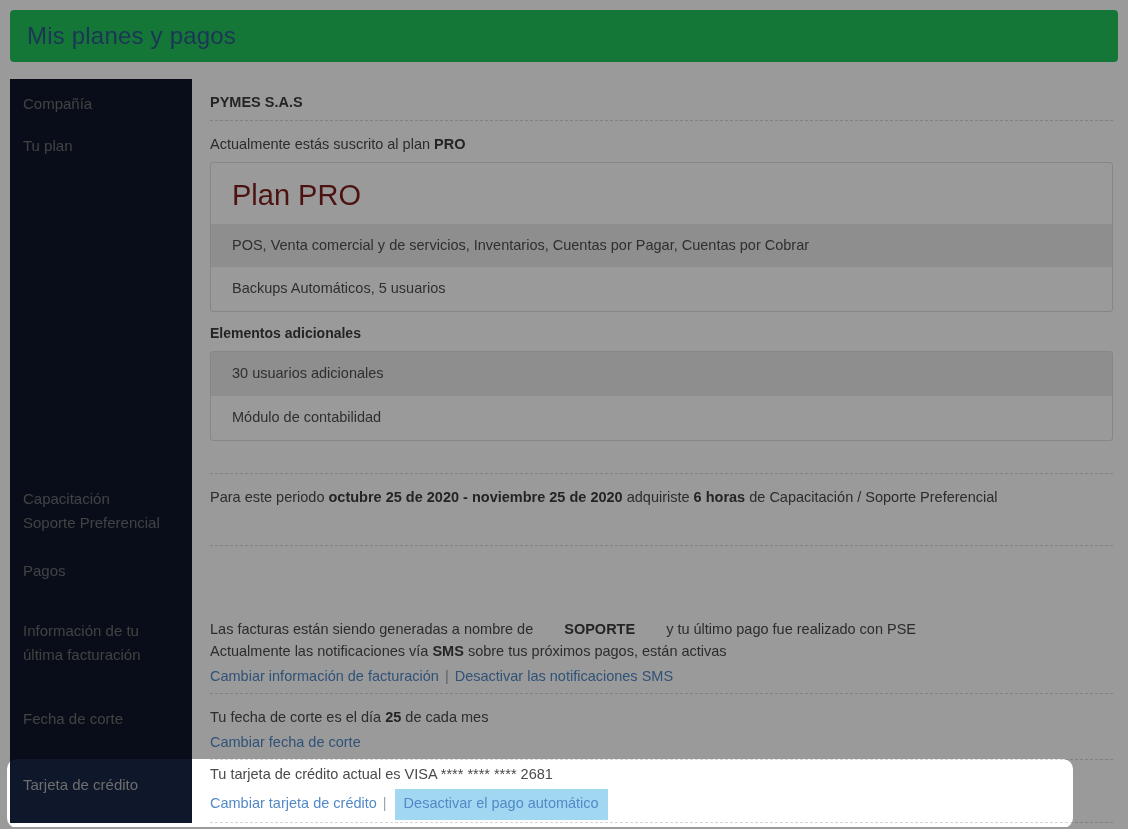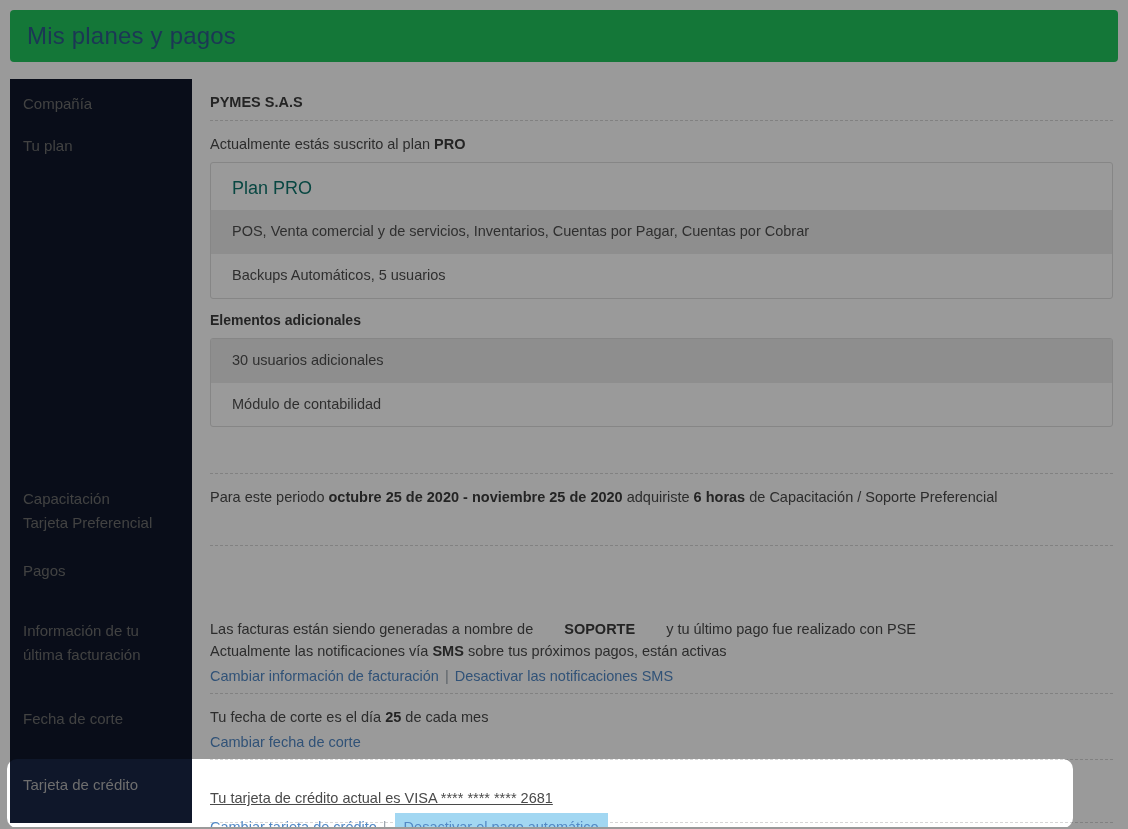--- a/index.html
+++ b/index.html
@@ -34,28 +34,28 @@
   b { font-weight:bold; color:#3d3d3d; }
 
   
   .s-company  { height:42px; }
   .s-plan     { height:353px; }
   .s-training { height:72px; }
   .s-payments { height:60px; }
   .s-billing  { height:88px; }
   .s-cutoff   { height:66px; }
   .s-card     { height:63px; }
-  .s-card .content-cell { padding-top:28px;text-decoration:underline; }
+  .s-card .content-cell { padding-top:4px; }
 
   
   .intro-line { margin-bottom:6px; }
   .plan-box, .addons-box {
     border:1px solid #dedede; border-radius:3px; background:#fff; overflow:hidden;
   }
-  .plan-name { padding:15px 21px 11px; font-size:18px; line-height:1.2; color:#0f766e; }
+  .plan-name { padding:15px 21px 11px; font-size:29px; line-height:1.2; color:#7f1d1d; }
   .feature-list, .addon-list { list-style:none; }
   .feature-list li, .addon-list li { padding:11px 21px; font-size:14.5px; color:#4f4f4f; }
   .feature-list li:nth-child(odd), .addon-list li:nth-child(odd) { background:#ebebeb; }
   .addons-title { margin:11px 0 7px; font-size:14px; font-weight:bold; color:#3d3d3d; }
 
   a.link { color:#5289c6; text-decoration:none; cursor:pointer; }
   .link-row { margin-top:3px; }
   .sep { color:#9aa4ad; margin:0 6px; }
   .b-gap { margin:0 31px; }
 
@@ -112,21 +112,21 @@
             <li>30 usuarios adicionales</li>
             <li>Módulo de contabilidad</li>
           </ul>
         </div>
       </div>
     </div>
 
     <div class="section s-training">
       <div class="side-cell">
         <span>Capacitación</span><br>
-        <span>Tarjeta Preferencial</span>
+        <span>Soporte Preferencial</span>
       </div>
       <div class="content-cell">
         <span>Para este periodo </span><b>octubre 25 de 2020 - noviembre 25 de 2020</b><span> adquiriste </span><b>6 horas</b><span> de Capacitación / Soporte Preferencial</span>
       </div>
     </div>
 
     <div class="section s-payments">
       <div class="side-cell">
         <span>Pagos</span>
       </div>

